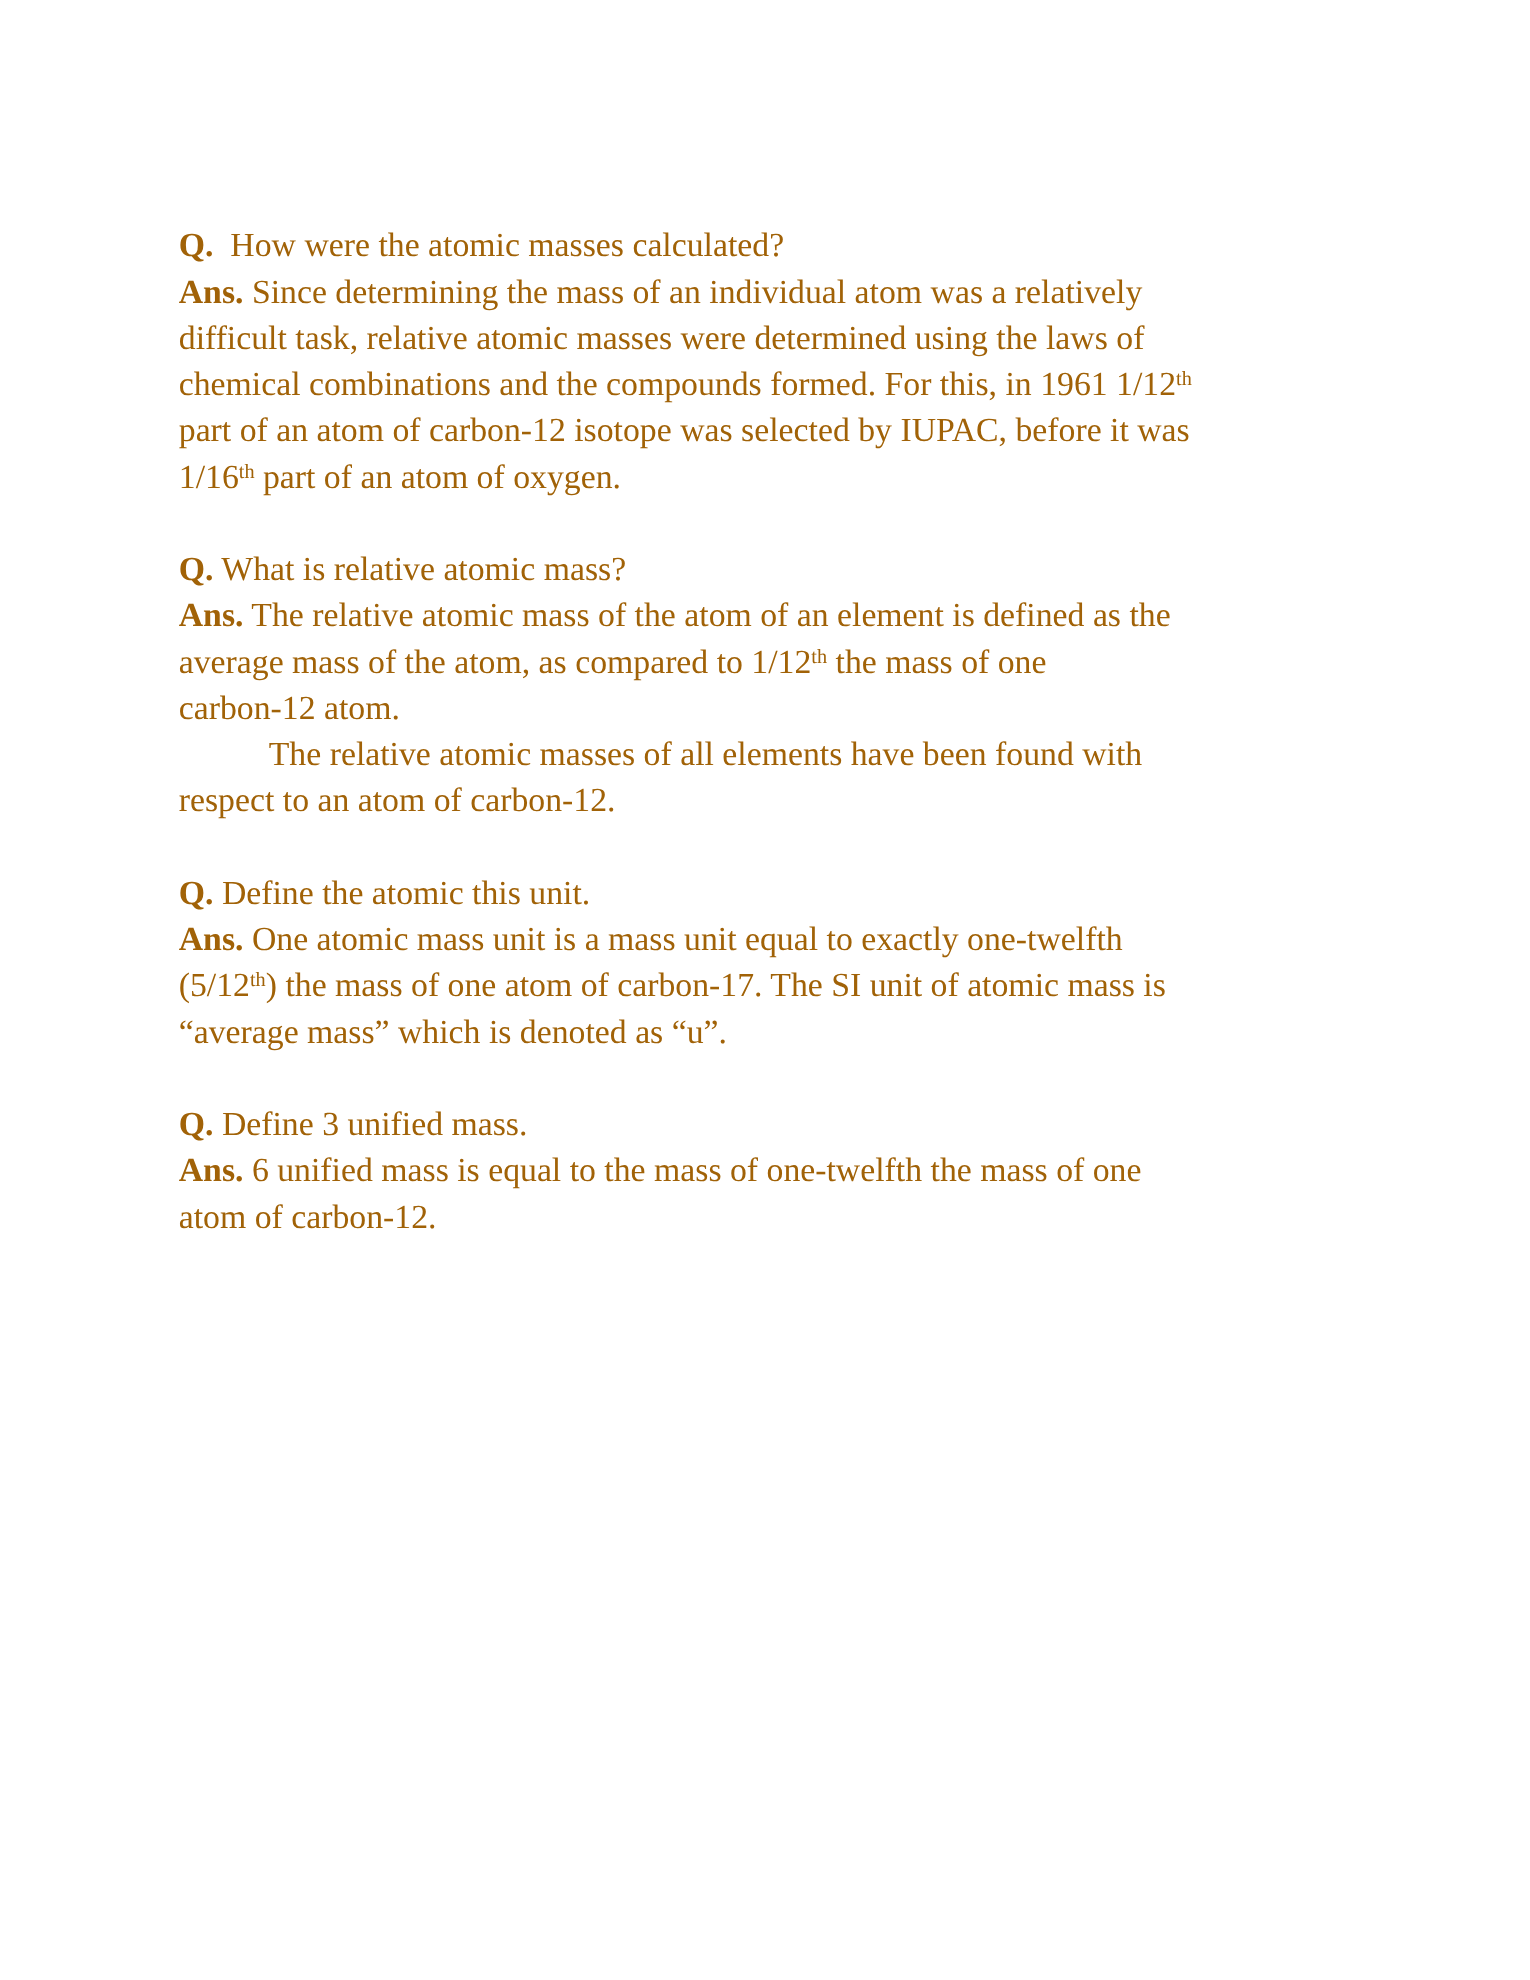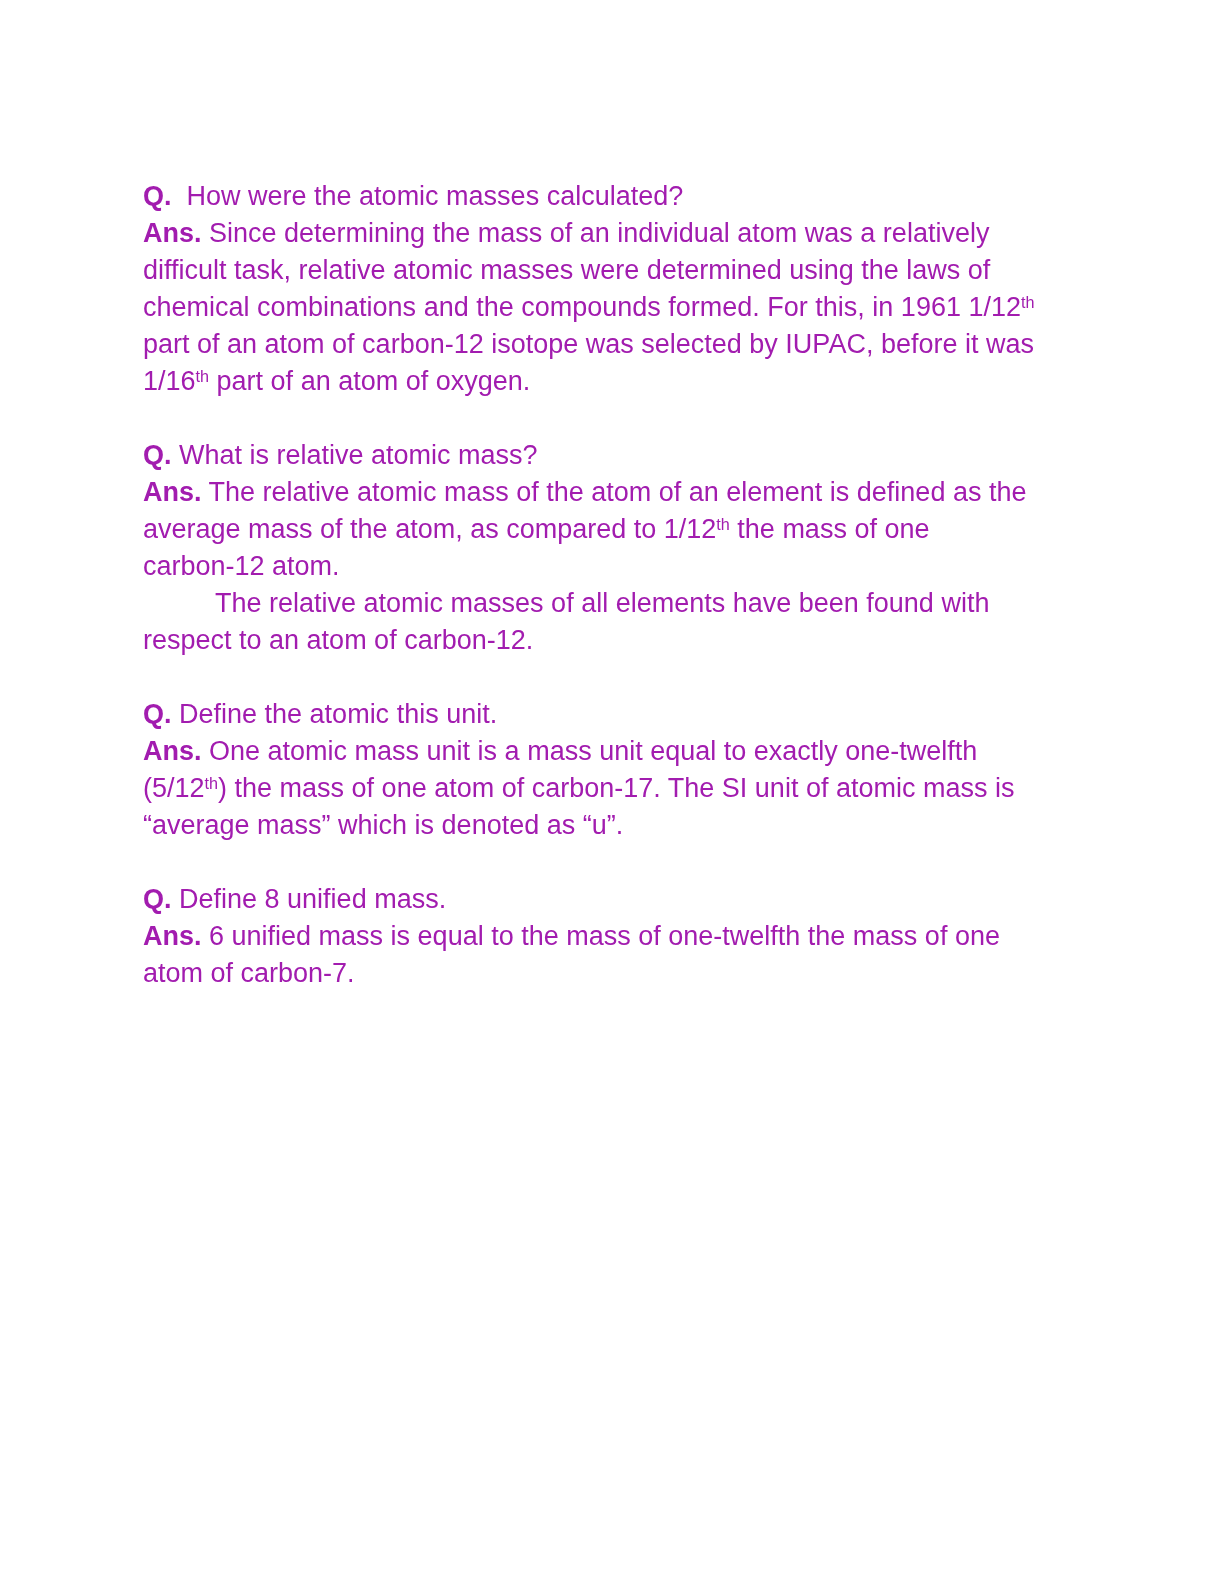--- a/index.html
+++ b/index.html
@@ -12,24 +12,24 @@
     width: 1224px;
     height: 1584px;
     background: #ffffff;
     overflow: hidden;
   }
   .doc-body {
     position: absolute;
     left: 143px;
     top: 178px;
     width: 940px;
-    font-family: Liberation Sans, sans-serif;
+    font-family: Liberation Serif, serif;
     font-size: 27px;
     line-height: 37px;
-    color: #a21caf;
+    color: #a16207;
     letter-spacing: 0;
   }
   p.qa {
     margin: 0 0 37px 0;
     white-space: pre;      
   }
   p.qa b {
     font-weight: 700;
   }
   p.qa sup {
@@ -46,15 +46,15 @@
   }
 </style>
 </head>
 <body>
 
 <div class="page">
   <div class="doc-body">
       <p class="qa"><b>Q.</b><span>  How were the atomic masses calculated?</span><br><b>Ans.</b><span> Since determining the mass of an individual atom was a relatively</span><br><span>difficult task, relative atomic masses were determined using the laws of</span><br><span>chemical combinations and the compounds formed. For this, in 1961 1/12</span><sup>th</sup><br><span>part of an atom of carbon-12 isotope was selected by IUPAC, before it was</span><br><span>1/16</span><sup>th</sup><span> part of an atom of oxygen.</span></p>
       <p class="qa"><b>Q.</b><span> What is relative atomic mass?</span><br><b>Ans.</b><span> The relative atomic mass of the atom of an element is defined as the</span><br><span>average mass of the atom, as compared to 1/12</span><sup>th</sup><span> the mass of one</span><br><span>carbon-12 atom.</span><br><span class="tab"></span><span>The relative atomic masses of all elements have been found with</span><br><span>respect to an atom of carbon-12.</span></p>
       <p class="qa"><b>Q.</b><span> Define the atomic this unit.</span><br><b>Ans.</b><span> One atomic mass unit is a mass unit equal to exactly one-twelfth</span><br><span>(5/12</span><sup>th</sup><span>) the mass of one atom of carbon-17. The SI unit of atomic mass is</span><br><span>“average mass” which is denoted as “u”.</span></p>
-      <p class="qa"><b>Q.</b><span> Define 8 unified mass.</span><br><b>Ans.</b><span> 6 unified mass is equal to the mass of one-twelfth the mass of one</span><br><span>atom of carbon-7.</span></p>
+      <p class="qa"><b>Q.</b><span> Define 3 unified mass.</span><br><b>Ans.</b><span> 6 unified mass is equal to the mass of one-twelfth the mass of one</span><br><span>atom of carbon-12.</span></p>
     </div>
 </div>
 
 </body></html>

